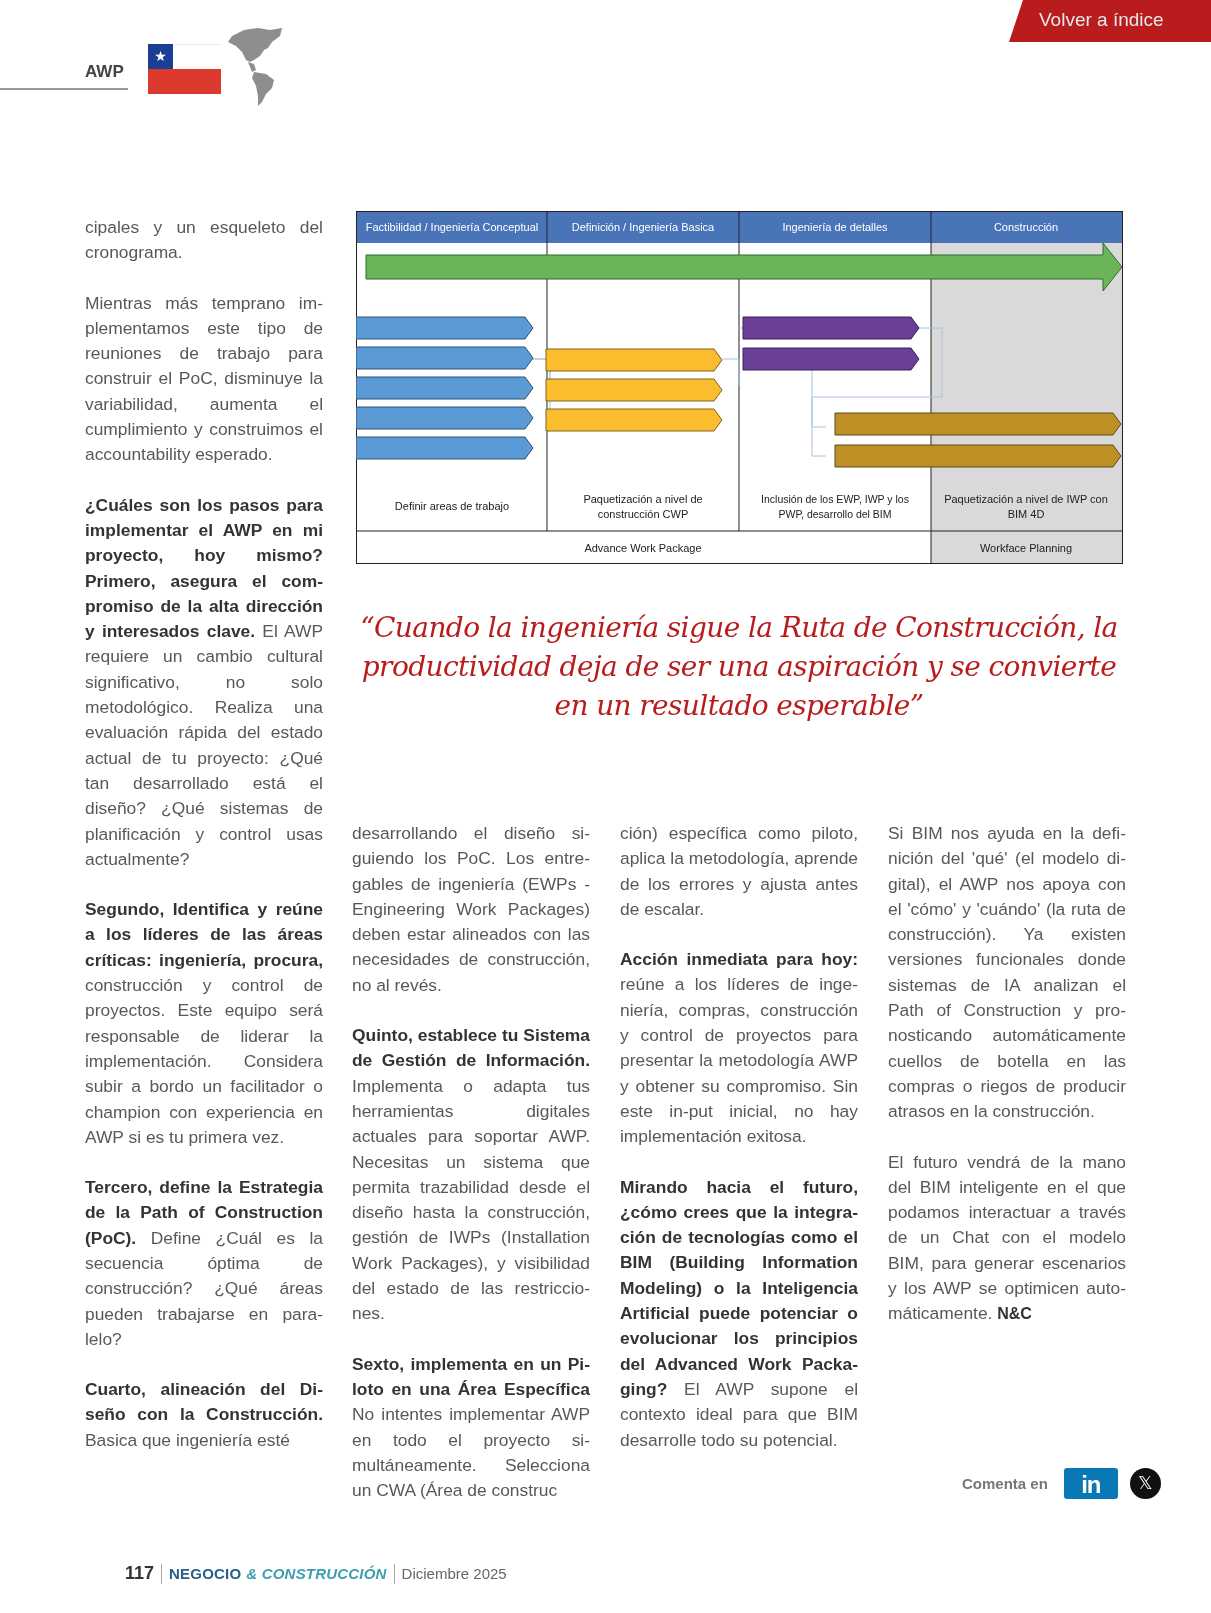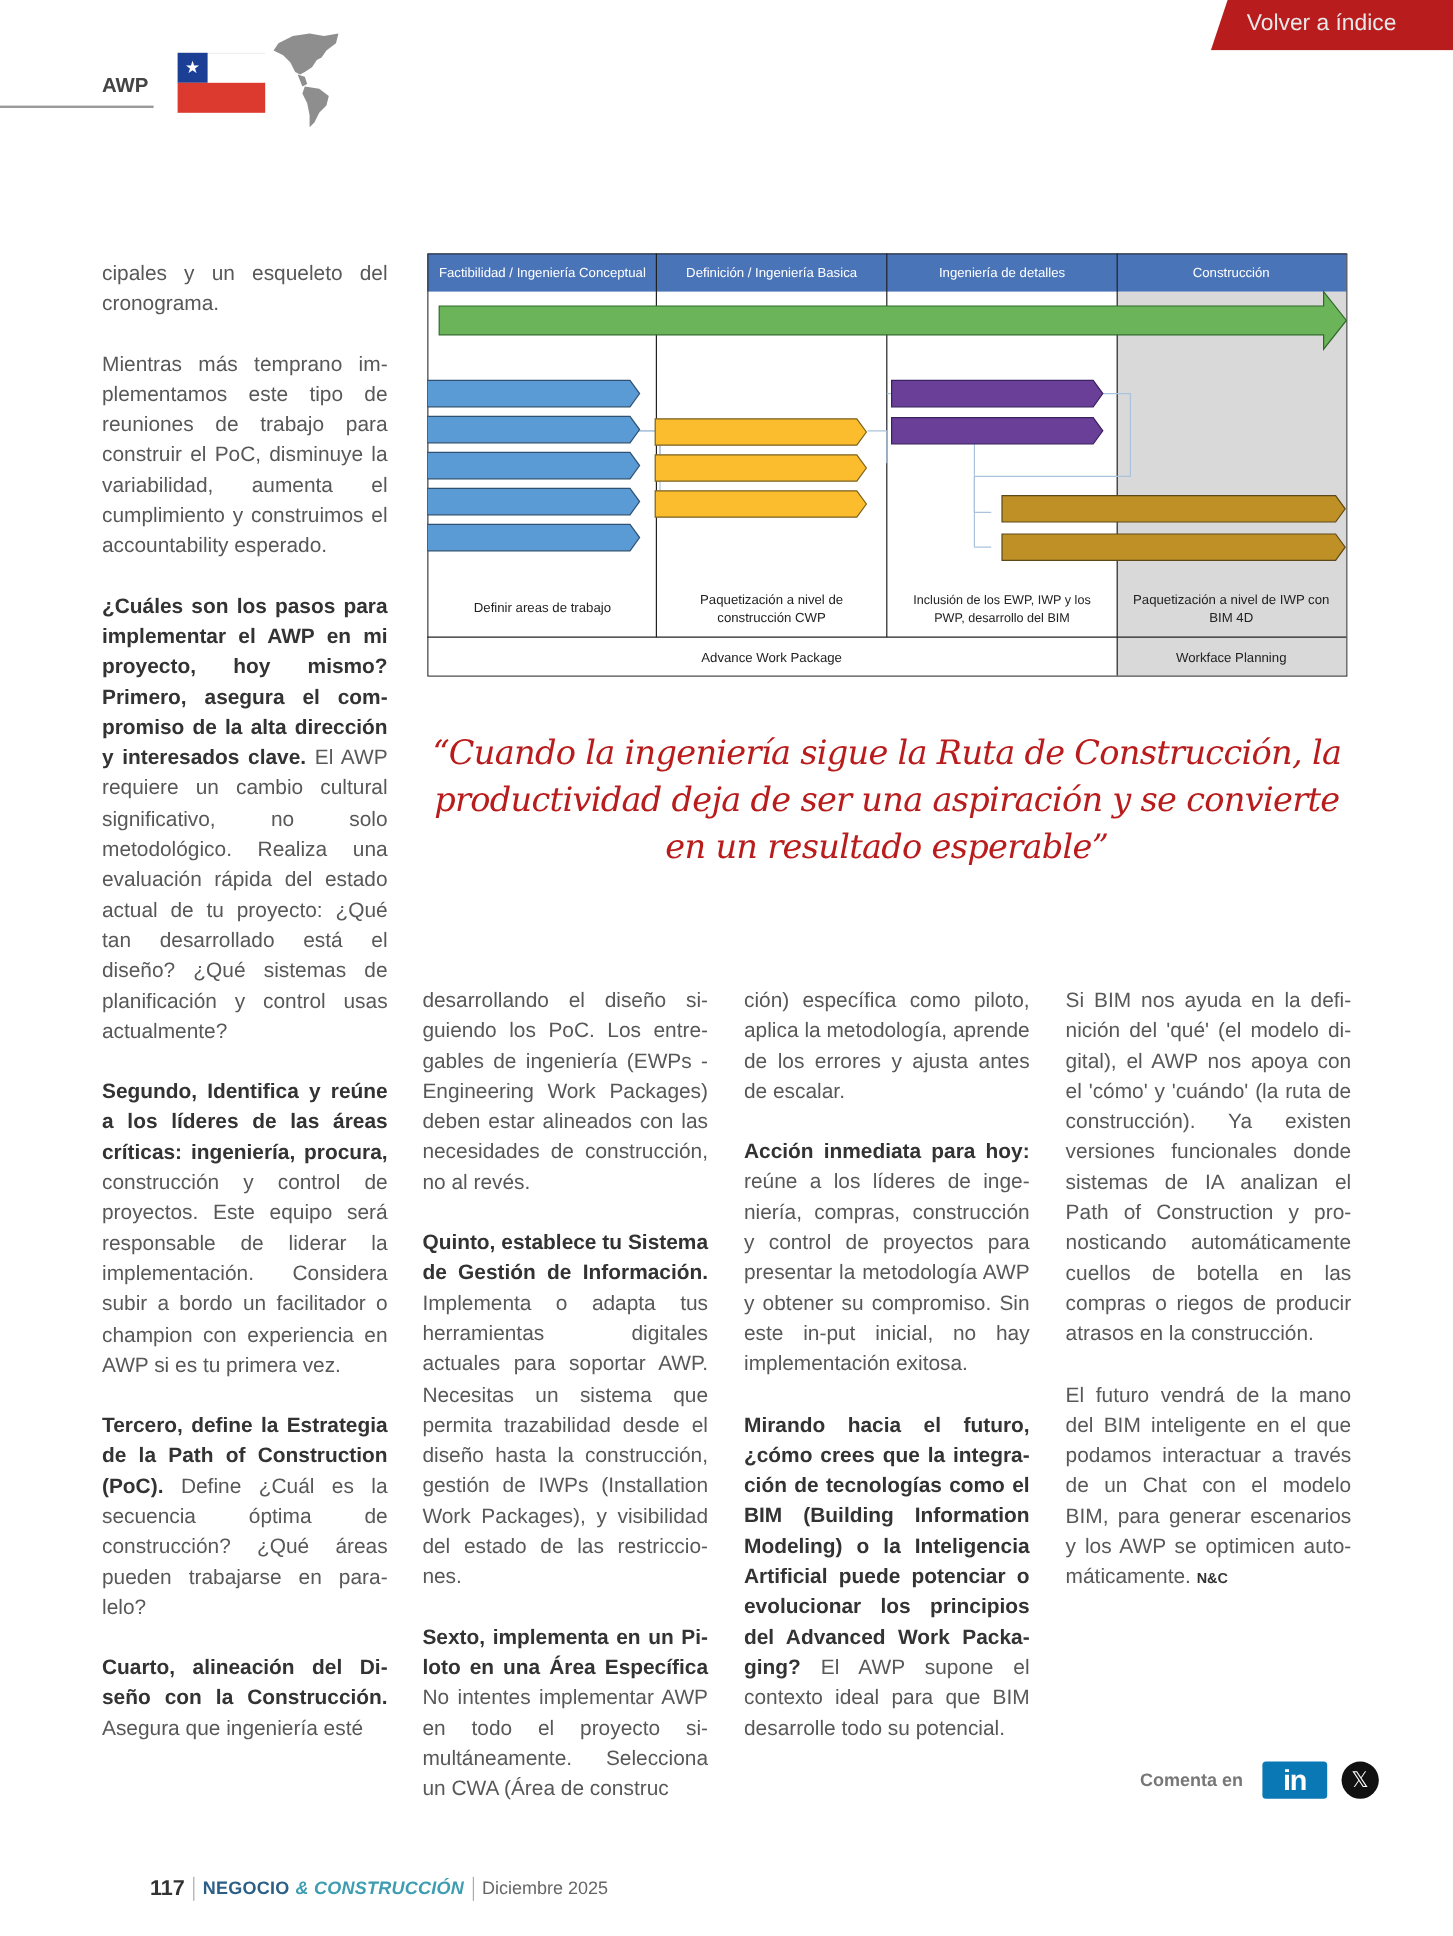--- a/index.html
+++ b/index.html
@@ -21,35 +21,35 @@
 
   
   .col { position: absolute; width: 238px; font-size: 17.4px; line-height: 25.3px; color: #585858;
          text-align: justify; hyphens: manual; }
   .col p { margin: 2px 0 25px 0; }
   .col b { color: #333; font-weight: bold; }
   .col1 { left: 85px; top: 213px; }
   .col2 { left: 352px; top: 819px; }
   .col3 { left: 620px; top: 819px; }
   .col4 { left: 888px; top: 819px; }
-  .nc-mark { font-weight: bold; font-size: 12px; color: #333; }
+  .nc-mark { font-weight: bold; font-size: 16px; color: #333; }
 
   
   .diagram { position: absolute; left: 356px; top: 211px; width: 767px; height: 415px; }
   .diagram svg { display: block; }
   .dtext { font-family: "Liberation Sans", sans-serif; }
 
   
   .quote { position: absolute; left: 345px; top: 608px; width: 788px; text-align: center;
            font-family: "DejaVu Serif", serif; font-style: italic; font-size: 28px; line-height: 39px;
            color: #b91c1c; letter-spacing: -0.6px; }
 
   
   .comment { position: absolute; left: 950px; top: 1468px; display: flex; align-items: center; gap: 12px; }
-  .comment-label { font-size: 15px; font-weight: bold; color: #777; margin-right: 4px; }
+  .comment-label { font-size: 15px; font-weight: bold; color: #777; margin-right: 4px; margin-left: 12px; }
   .li-icon { width: 54px; height: 31px; background: #0a78b5; border-radius: 3px; color: #fff;
              font-weight: bold; font-size: 24px; line-height: 33px; text-align: center; cursor: pointer;
              font-family: "Liberation Sans", sans-serif; letter-spacing: -1px; }
   .x-icon { width: 31px; height: 31px; border-radius: 50%; background: #111; color: #fff;
             font-size: 18px; line-height: 31px; text-align: center; cursor: pointer; }
 
   
   .footer { position: absolute; left: 84px; top: 1563px; display: flex; align-items: center; font-size: 15px; margin-left: 41px; }
   .pg-num { font-weight: bold; font-size: 18px; color: #333; }
   .sep { width: 1px; height: 20px; background: #aaa; margin: 0 7px; }
@@ -73,21 +73,21 @@
   <path fill="#8e8e8e" d="M30 46 L42 48 L50 54 L48 62 L42 68 L38 76 L34 80 L34 70 L32 60 L28 52 Z"></path>
 </svg>
 <div class="back-btn">Volver a índice</div>
 
 <div class="col col1">
   <p><b></b><span>cipales y un esqueleto del cronograma.</span></p>
   <p><b></b><span>Mientras más temprano im­plementamos este tipo de reuniones de trabajo para construir el PoC, disminuye la variabilidad, aumenta el cumplimiento y construi­mos el accountability espe­rado.</span></p>
   <p><b>¿Cuáles son los pasos para implementar el AWP en mi proyecto, hoy mismo? Primero, asegura el com­promiso de la alta direc­ción y interesados clave.</b><span> El AWP requiere un cambio cultural significativo, no solo metodológico. Realiza una evaluación rápida del estado actual de tu proyec­to: ¿Qué tan desarrollado está el diseño? ¿Qué siste­mas de planificación y con­trol usas actualmente?</span></p>
   <p><b>Segundo, Identifica y re­úne a los líderes de las áreas críticas: ingeniería, procura,</b><span> construcción y control de proyectos. Este equipo será responsable de liderar la implementación. Considera subir a bordo un facilitador o champion con experiencia en AWP si es tu primera vez.</span></p>
   <p><b>Tercero, define la Estrate­gia de la Path of Construc­tion (PoC).</b><span> Define ¿Cuál es la secuencia óptima de construcción? ¿Qué áreas pueden trabajarse en para­lelo?</span></p>
-  <p><b>Cuarto, alineación del Di­seño con la Construcción.</b><span> Asegura que ingeniería esté</span></p>
+  <p><b>Cuarto, alineación del Di­seño con la Construcción.</b><span> Basica que ingeniería esté</span></p>
 </div>
 
 <div class="diagram">
   <svg width="767" height="353" viewBox="0 0 767 353" id="diag-svg">
 
     <rect x="575" y="32" width="191" height="320" fill="#d9d9d9"></rect>
 
     <rect x="0" y="0" width="766" height="32" fill="#4a74b8"></rect>
 
     <line x1="191" y1="0" x2="191" y2="320" stroke="#222" stroke-width="1"></line>

